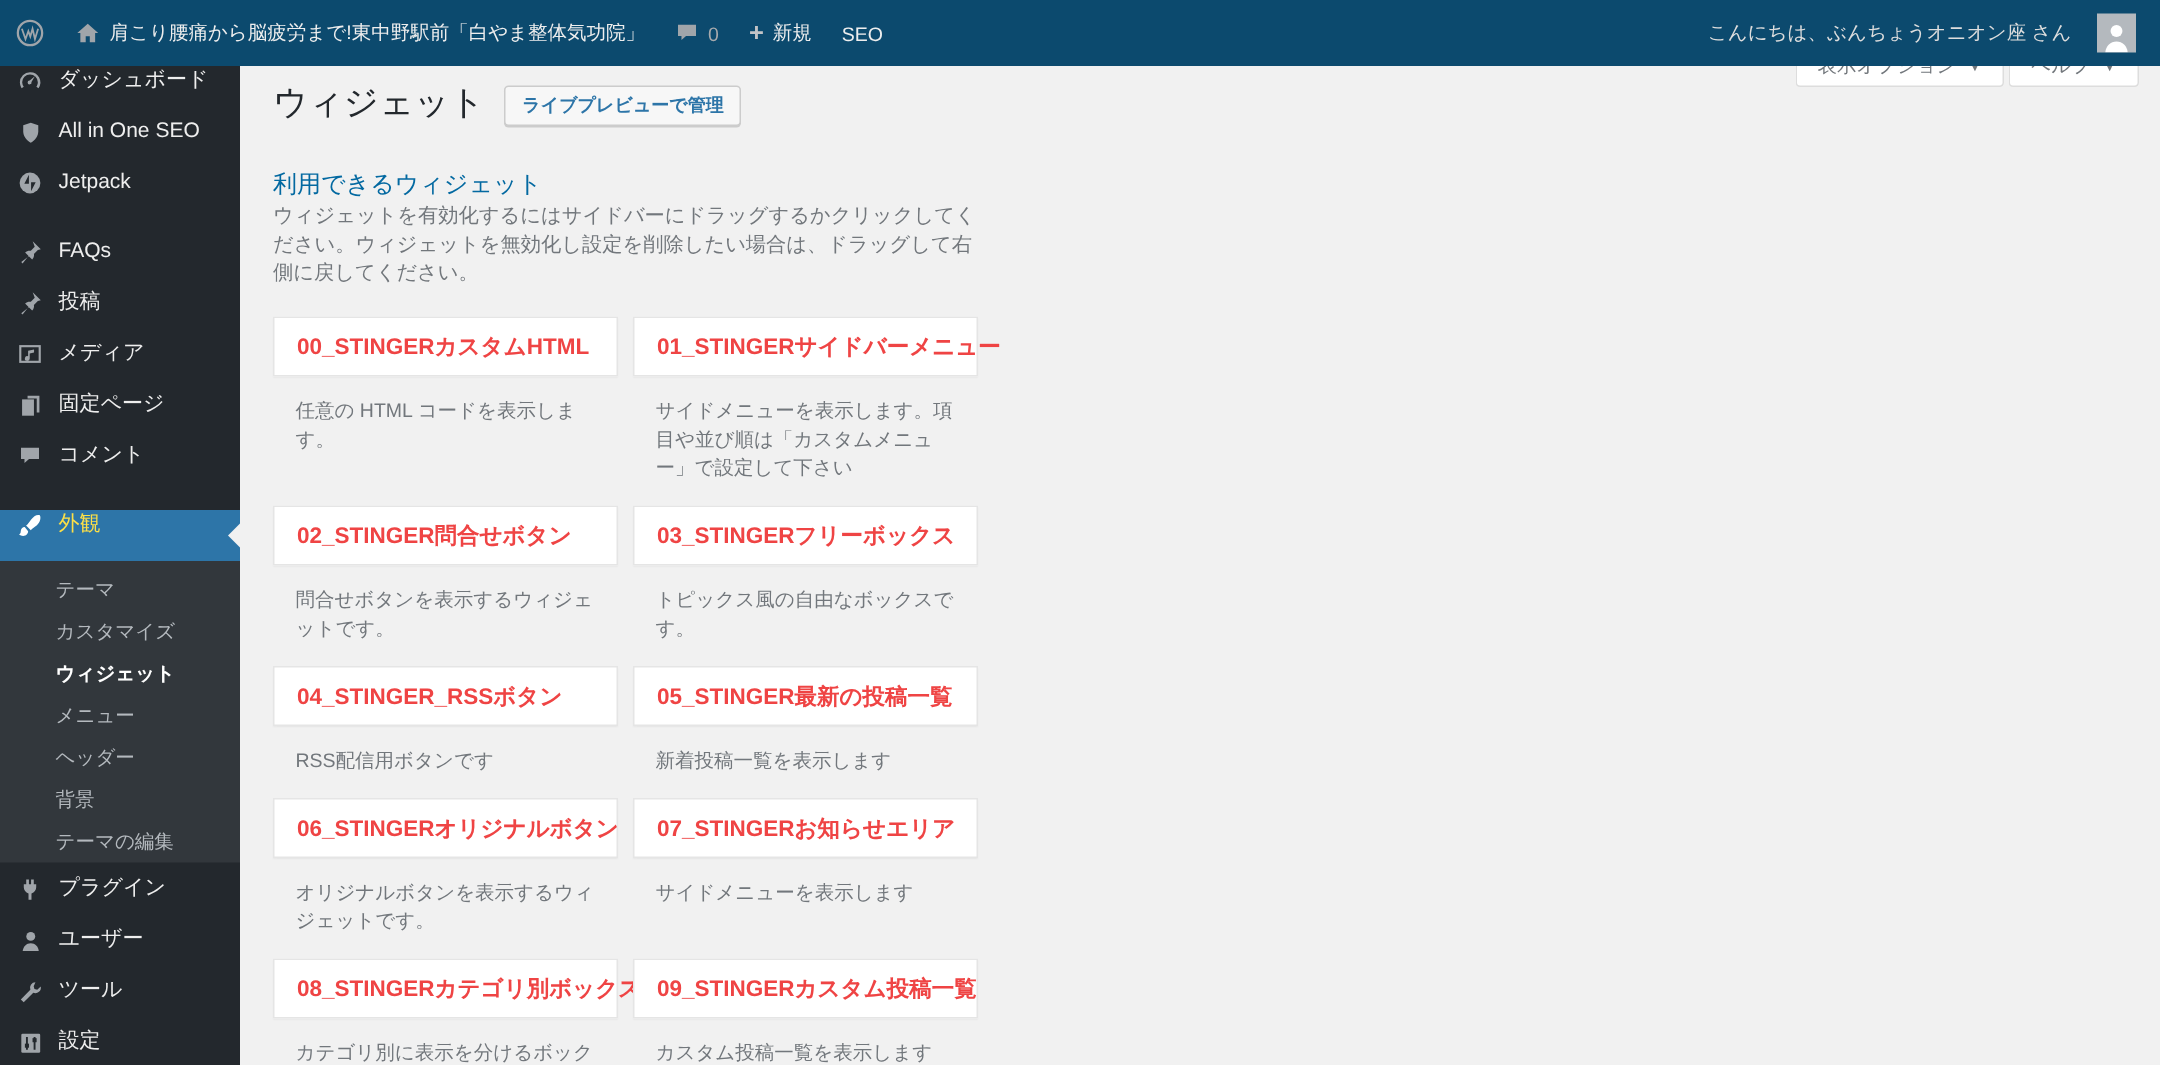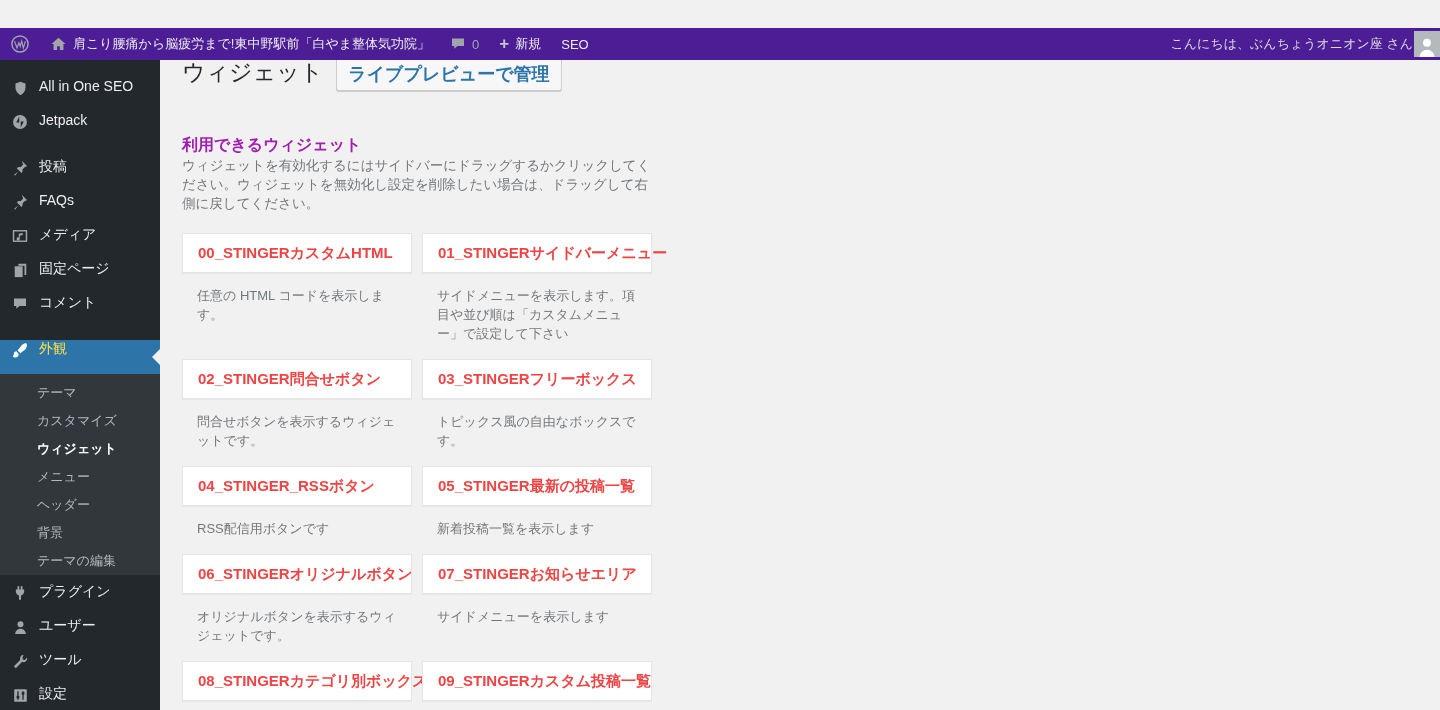--- a/index.html
+++ b/index.html
@@ -5,26 +5,26 @@
   * { margin:0; padding:0; box-sizing:border-box; }
   html,body { width:1440px; height:710px; overflow:hidden; }
   body {
     font-family:"Liberation Sans","DejaVu Sans",sans-serif;
     background:#f1f1f1; color:#444; position:relative; font-size:13px;
   }
   svg { display:block; }
 
   
   #adminbar {
-    position:absolute; top:0; left:0; width:1440px; height:32px;
-    background:#4c1d95; color:#eee; display:flex; align-items:center;
-    justify-content:space-between; z-index:50; font-size:13px;margin-top:28px;
+    position:absolute; top:0; left:0; width:1440px; height:44px;
+    background:#0c4a6e; color:#eee; display:flex; align-items:center;
+    justify-content:space-between; z-index:50; font-size:13px;
   }
   .ab-left { display:flex; align-items:center; height:32px; }
-  .ab-right { display:flex; align-items:center; height:32px; padding-right:0; gap:1px;text-align:center; }
+  .ab-right { display:flex; align-items:center; height:32px; padding-right:16px; gap:17px;text-align:center; }
   .ab-item { display:flex; align-items:center; gap:6px; padding:0 10px; height:32px; cursor:pointer; color:#eee; }
   .ab-item .ab-ic { color:#a0a5aa; }
   .ab-count { color:#a7aaad; }
   .ab-plus { color:#c3c4c7; font-size:17px; font-weight:bold; line-height:1; margin-top:-2px; }
   .ab-greeting { color:#ddd; }
   .ab-avatar { width:26px; height:26px; background:#b4b9be; display:flex; align-items:flex-end; justify-content:center; overflow:hidden; }
 
   
   #sidemenu {
     position:absolute; top:32px; left:0; width:160px; height:678px;
@@ -59,25 +59,25 @@
     color:#72777c; font-size:13px; padding:5px 14px 6px; display:flex; align-items:center; gap:8px;
     cursor:pointer; height:26px;
   }
   .meta-tab .caret { font-size:9px; color:#72777c; }
 
   .wrap { padding:22px 0 0 22px; }
   .page-head { display:flex; align-items:center; gap:13px; }
   h1.page-title { font-size:23px; font-weight:400; color:#23282d; line-height:1.3; }
   .page-title-action {
     display:inline-block; background:#f7f7f7; border:1px solid #ccc; border-radius:3px;
-    color:#2d75a8; font-size:18px; font-weight:bold; padding:4px 11px; cursor:pointer;
+    color:#2d75a8; font-size:12px; font-weight:bold; padding:4px 11px; cursor:pointer;
     box-shadow:0 1px 0 #ccc; margin-top:3px; white-space:nowrap;
   }
 
-  h2.section-title { margin-top:44px; font-size:16px; font-weight:bold; color:#a21caf; }
+  h2.section-title { margin-top:29px; font-size:16px; font-weight:normal; color:#0369a1; }
   .section-desc { width:470px; font-size:13.5px; line-height:19px; color:#72777c; }
 
   .widgets-grid {
     margin-top:20px; display:grid; grid-template-columns:230px 230px;
     column-gap:10px; row-gap:16px; align-items:start;
   }
   .wcard {
     background:#fff; border:1px solid #e5e5e5; box-shadow:0 1px 1px rgba(0,0,0,.04);
     height:40px; display:flex; align-items:center; padding:0 15px; cursor:move;
   }
@@ -159,30 +159,30 @@
   </div>
 
   <div class="menu-sep"></div>
 
   <div class="mi">
     <span class="mi-ic">
       <svg width="18" height="18" viewBox="0 0 20 20" fill="currentColor">
         <path d="M12 2l6 6-2.2.5-2.9 2.9c.3 1.5-.2 3.1-1.3 4.2l-2.7-2.7-4.4 5.6-1-1 5.6-4.4-2.7-2.7c1.1-1.1 2.7-1.6 4.2-1.3l2.9-2.9z"></path>
       </svg>
     </span>
+    <span>FAQs</span>
+  </div>
+
+  <div class="mi">
+    <span class="mi-ic">
+      <svg width="18" height="18" viewBox="0 0 20 20" fill="currentColor">
+        <path d="M12 2l6 6-2.2.5-2.9 2.9c.3 1.5-.2 3.1-1.3 4.2l-2.7-2.7-4.4 5.6-1-1 5.6-4.4-2.7-2.7c1.1-1.1 2.7-1.6 4.2-1.3l2.9-2.9z"></path>
+      </svg>
+    </span>
     <span>投稿</span>
-  </div>
-
-  <div class="mi">
-    <span class="mi-ic">
-      <svg width="18" height="18" viewBox="0 0 20 20" fill="currentColor">
-        <path d="M12 2l6 6-2.2.5-2.9 2.9c.3 1.5-.2 3.1-1.3 4.2l-2.7-2.7-4.4 5.6-1-1 5.6-4.4-2.7-2.7c1.1-1.1 2.7-1.6 4.2-1.3l2.9-2.9z"></path>
-      </svg>
-    </span>
-    <span>FAQs</span>
   </div>
 
   <div class="mi">
     <span class="mi-ic">
       <svg width="18" height="18" viewBox="0 0 20 20">
         <rect x="2.8" y="4.2" width="14.4" height="11.6" fill="none" stroke="currentColor" stroke-width="1.6"></rect>
         <path fill="currentColor" d="M13 6.6l-4.4.9v4.1a1.8 1.8 0 1 0 1.2 1.7V9.6l3.2-.7z"></path>
       </svg>
     </span>
     <span>メディア</span>

